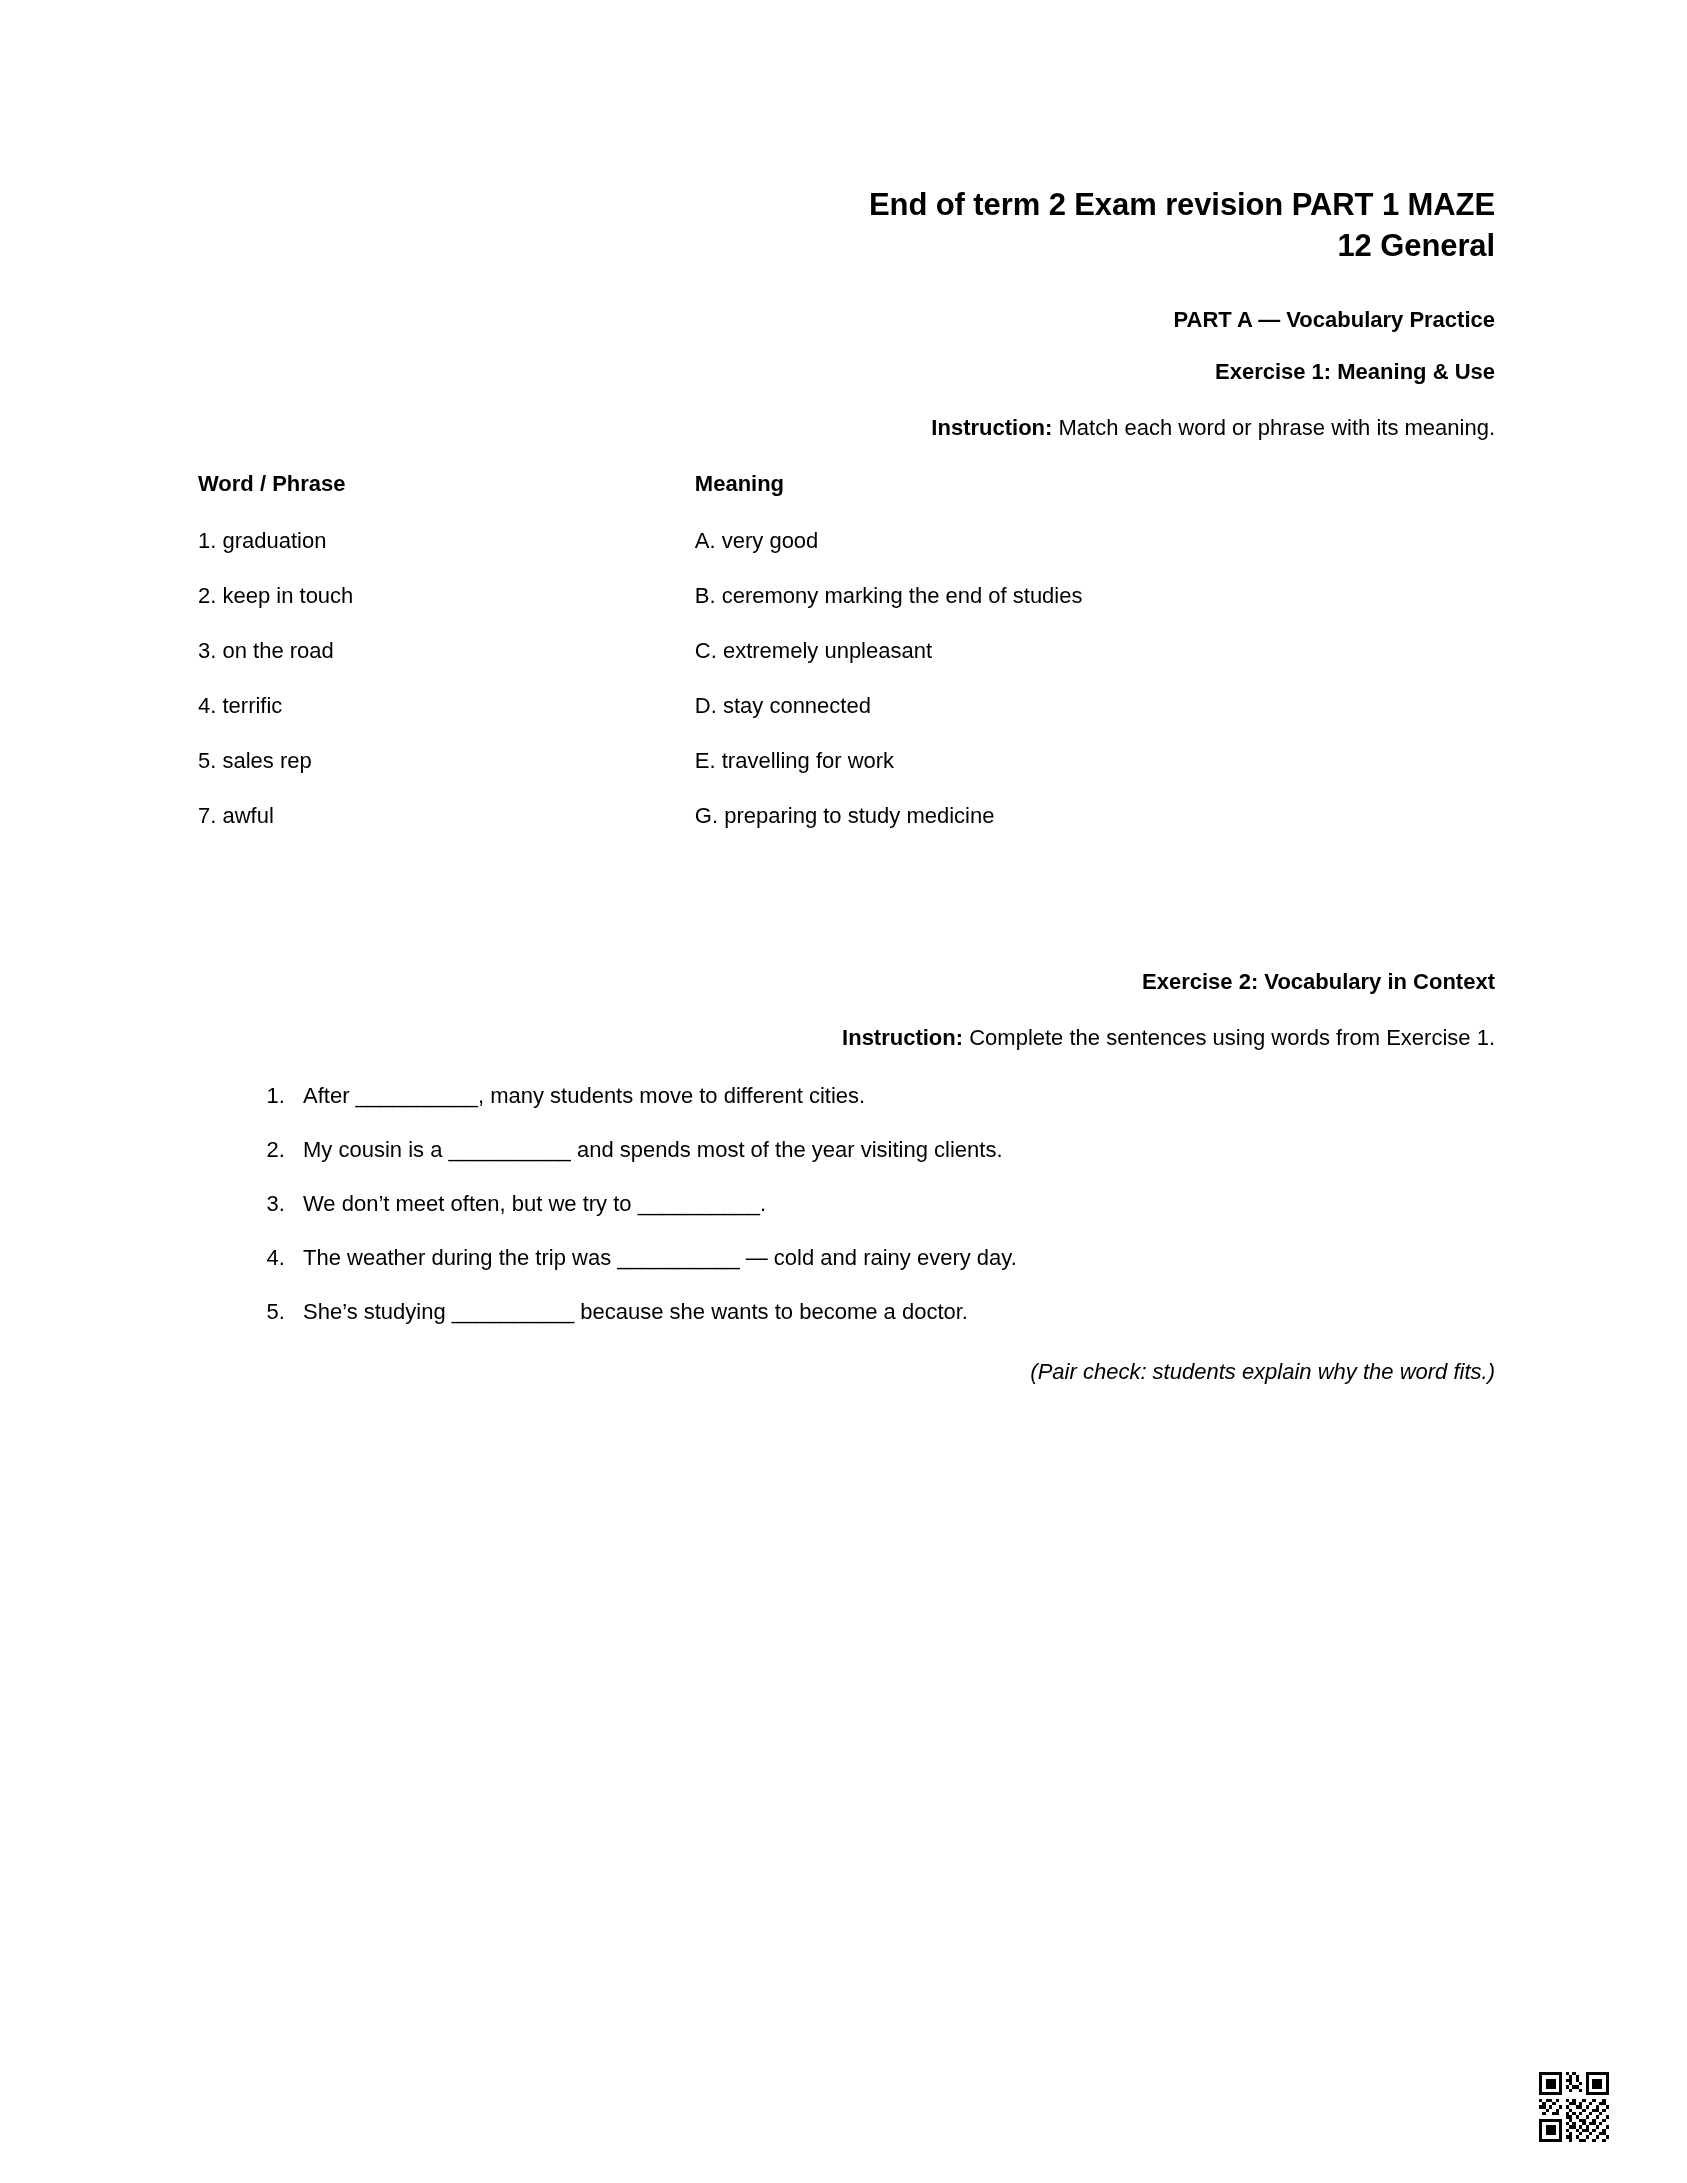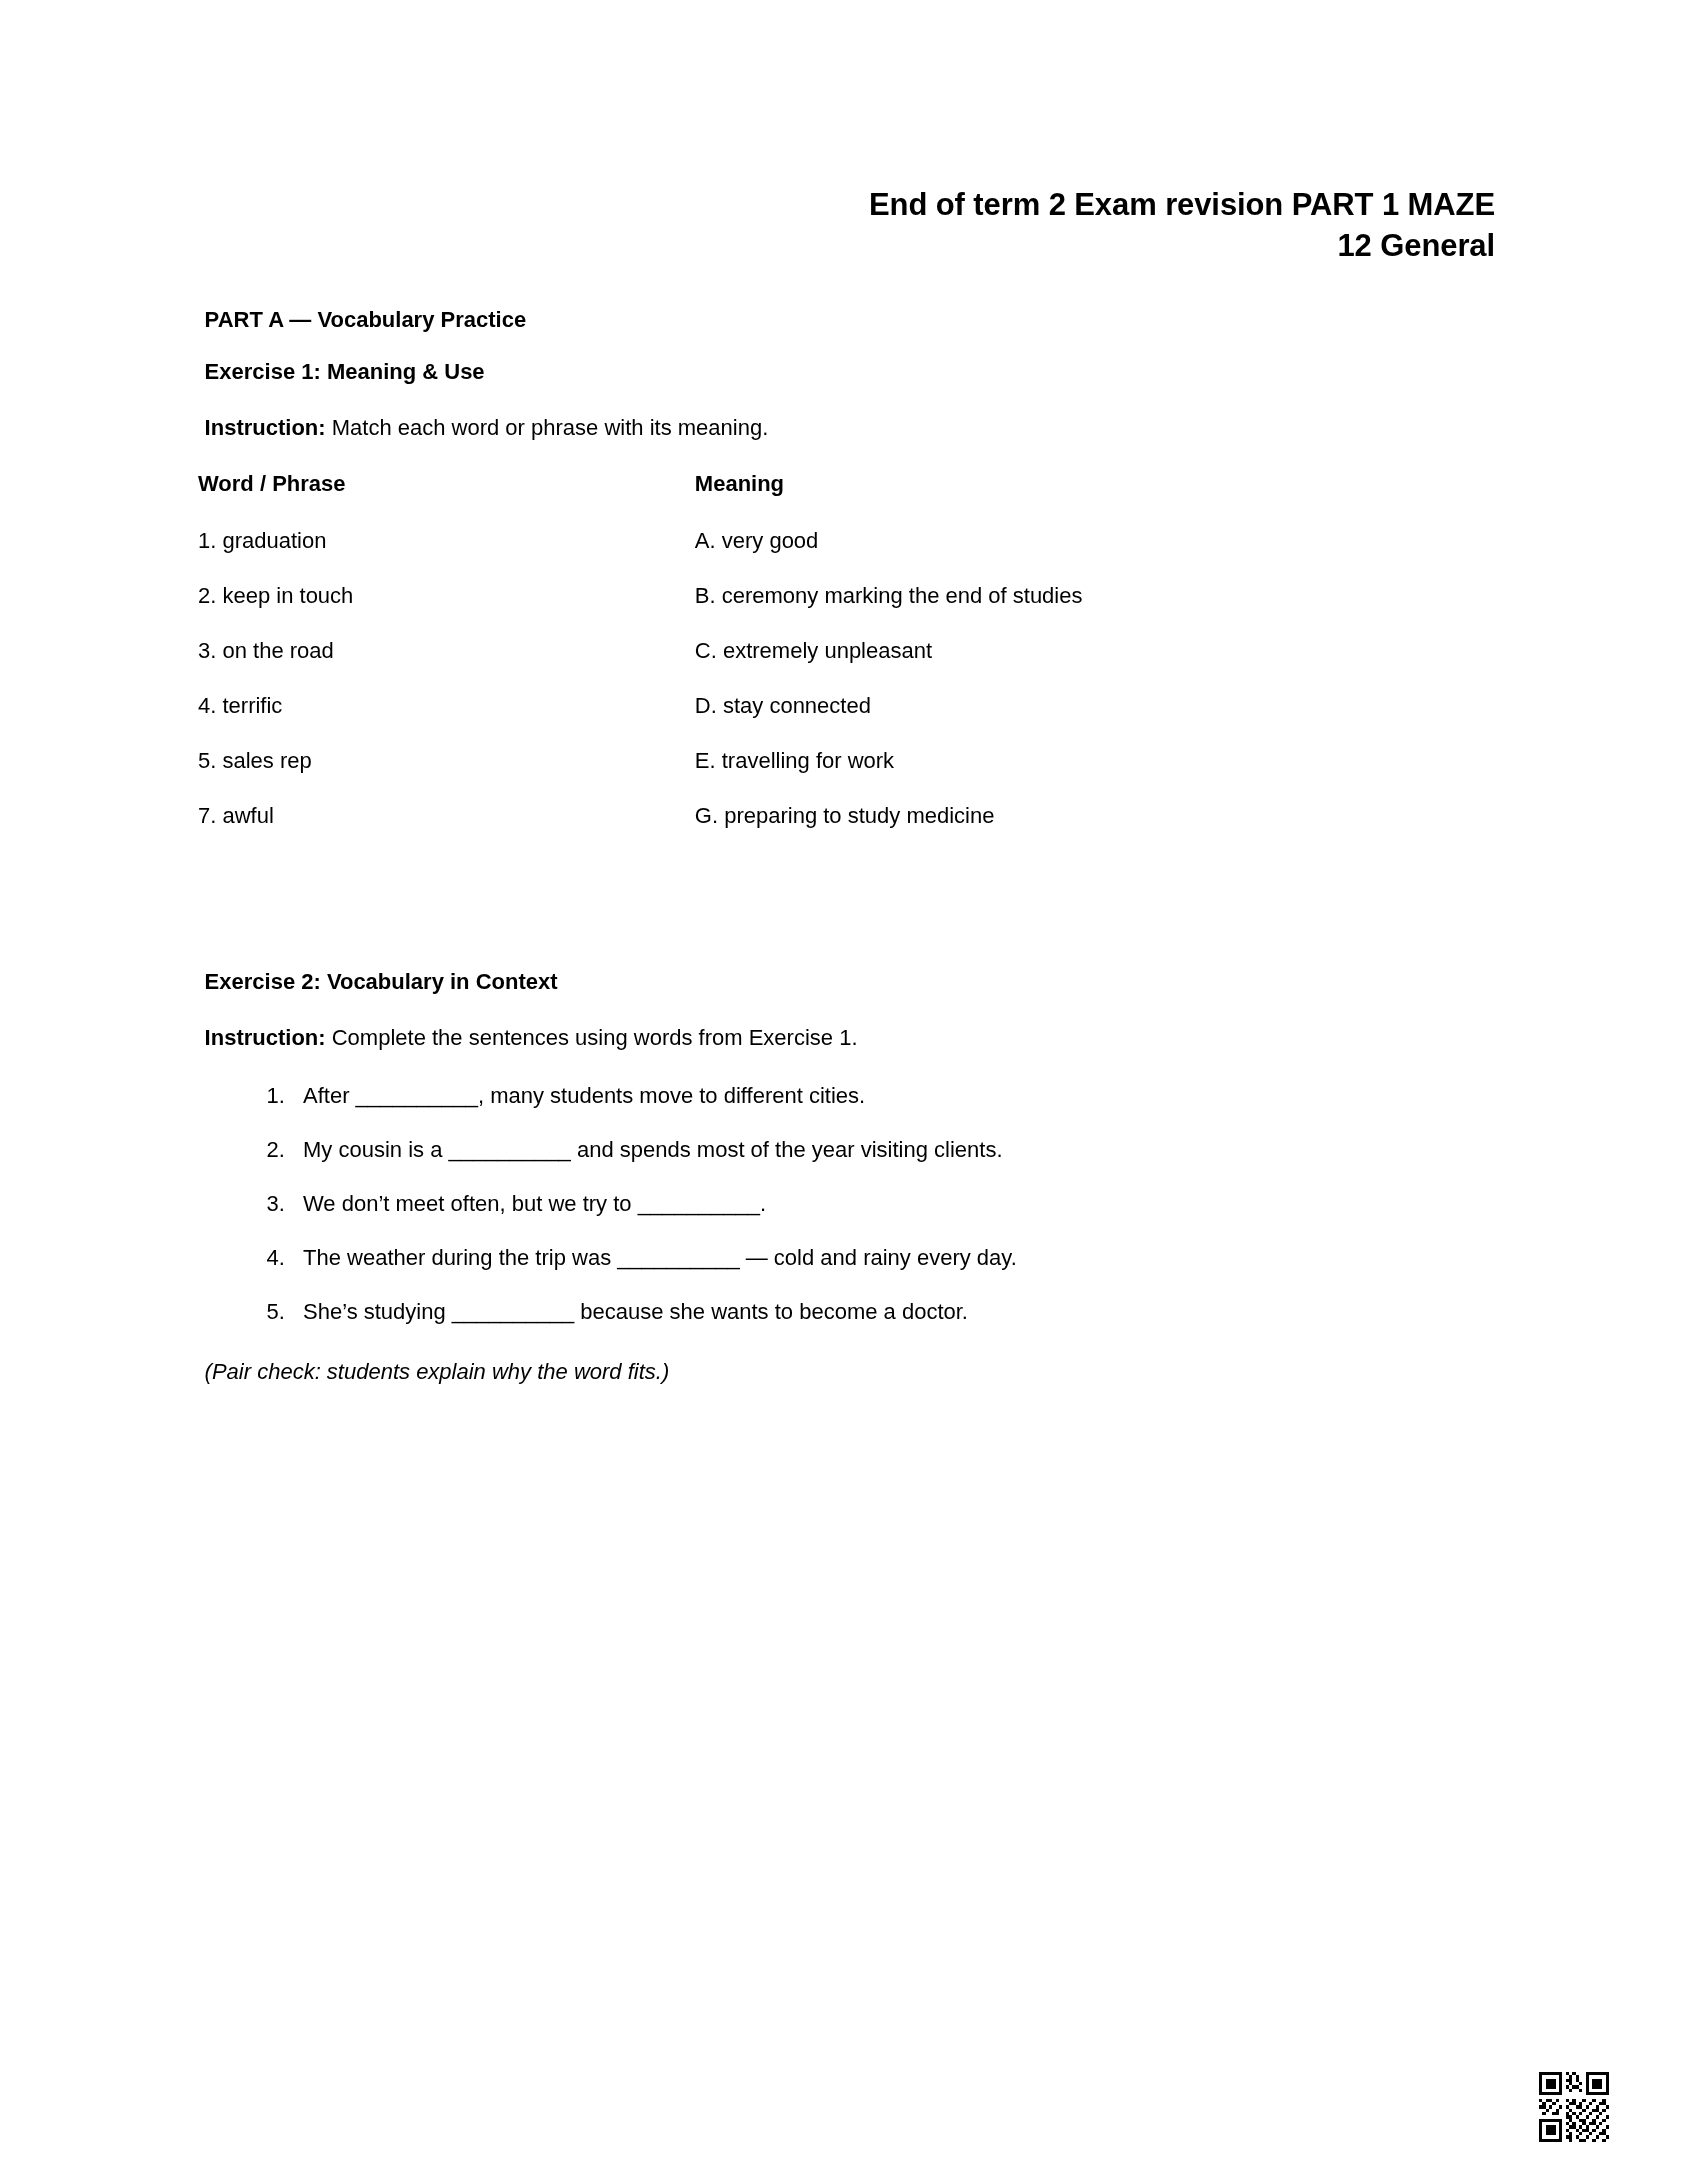--- a/index.html
+++ b/index.html
@@ -97,21 +97,21 @@
   }
 
   .qr {
     position: absolute;
     right: 78px;
     bottom: 41px;
     width: 70px;
     height: 70px;
   }
   .qr svg { display: block; }
-  .head-pad-left { padding-left: 6.6px; }
+  .head-pad-left { padding-left: 6.6px; text-align: right; }
 </style>
 </head>
 <body>
 
 <div class="page">
   <div class="content">
 
     <h1 class="doc-title">
       <span>End of term 2 Exam revision PART 1 MAZE</span>
       <span class="title-line2">12 General</span>

